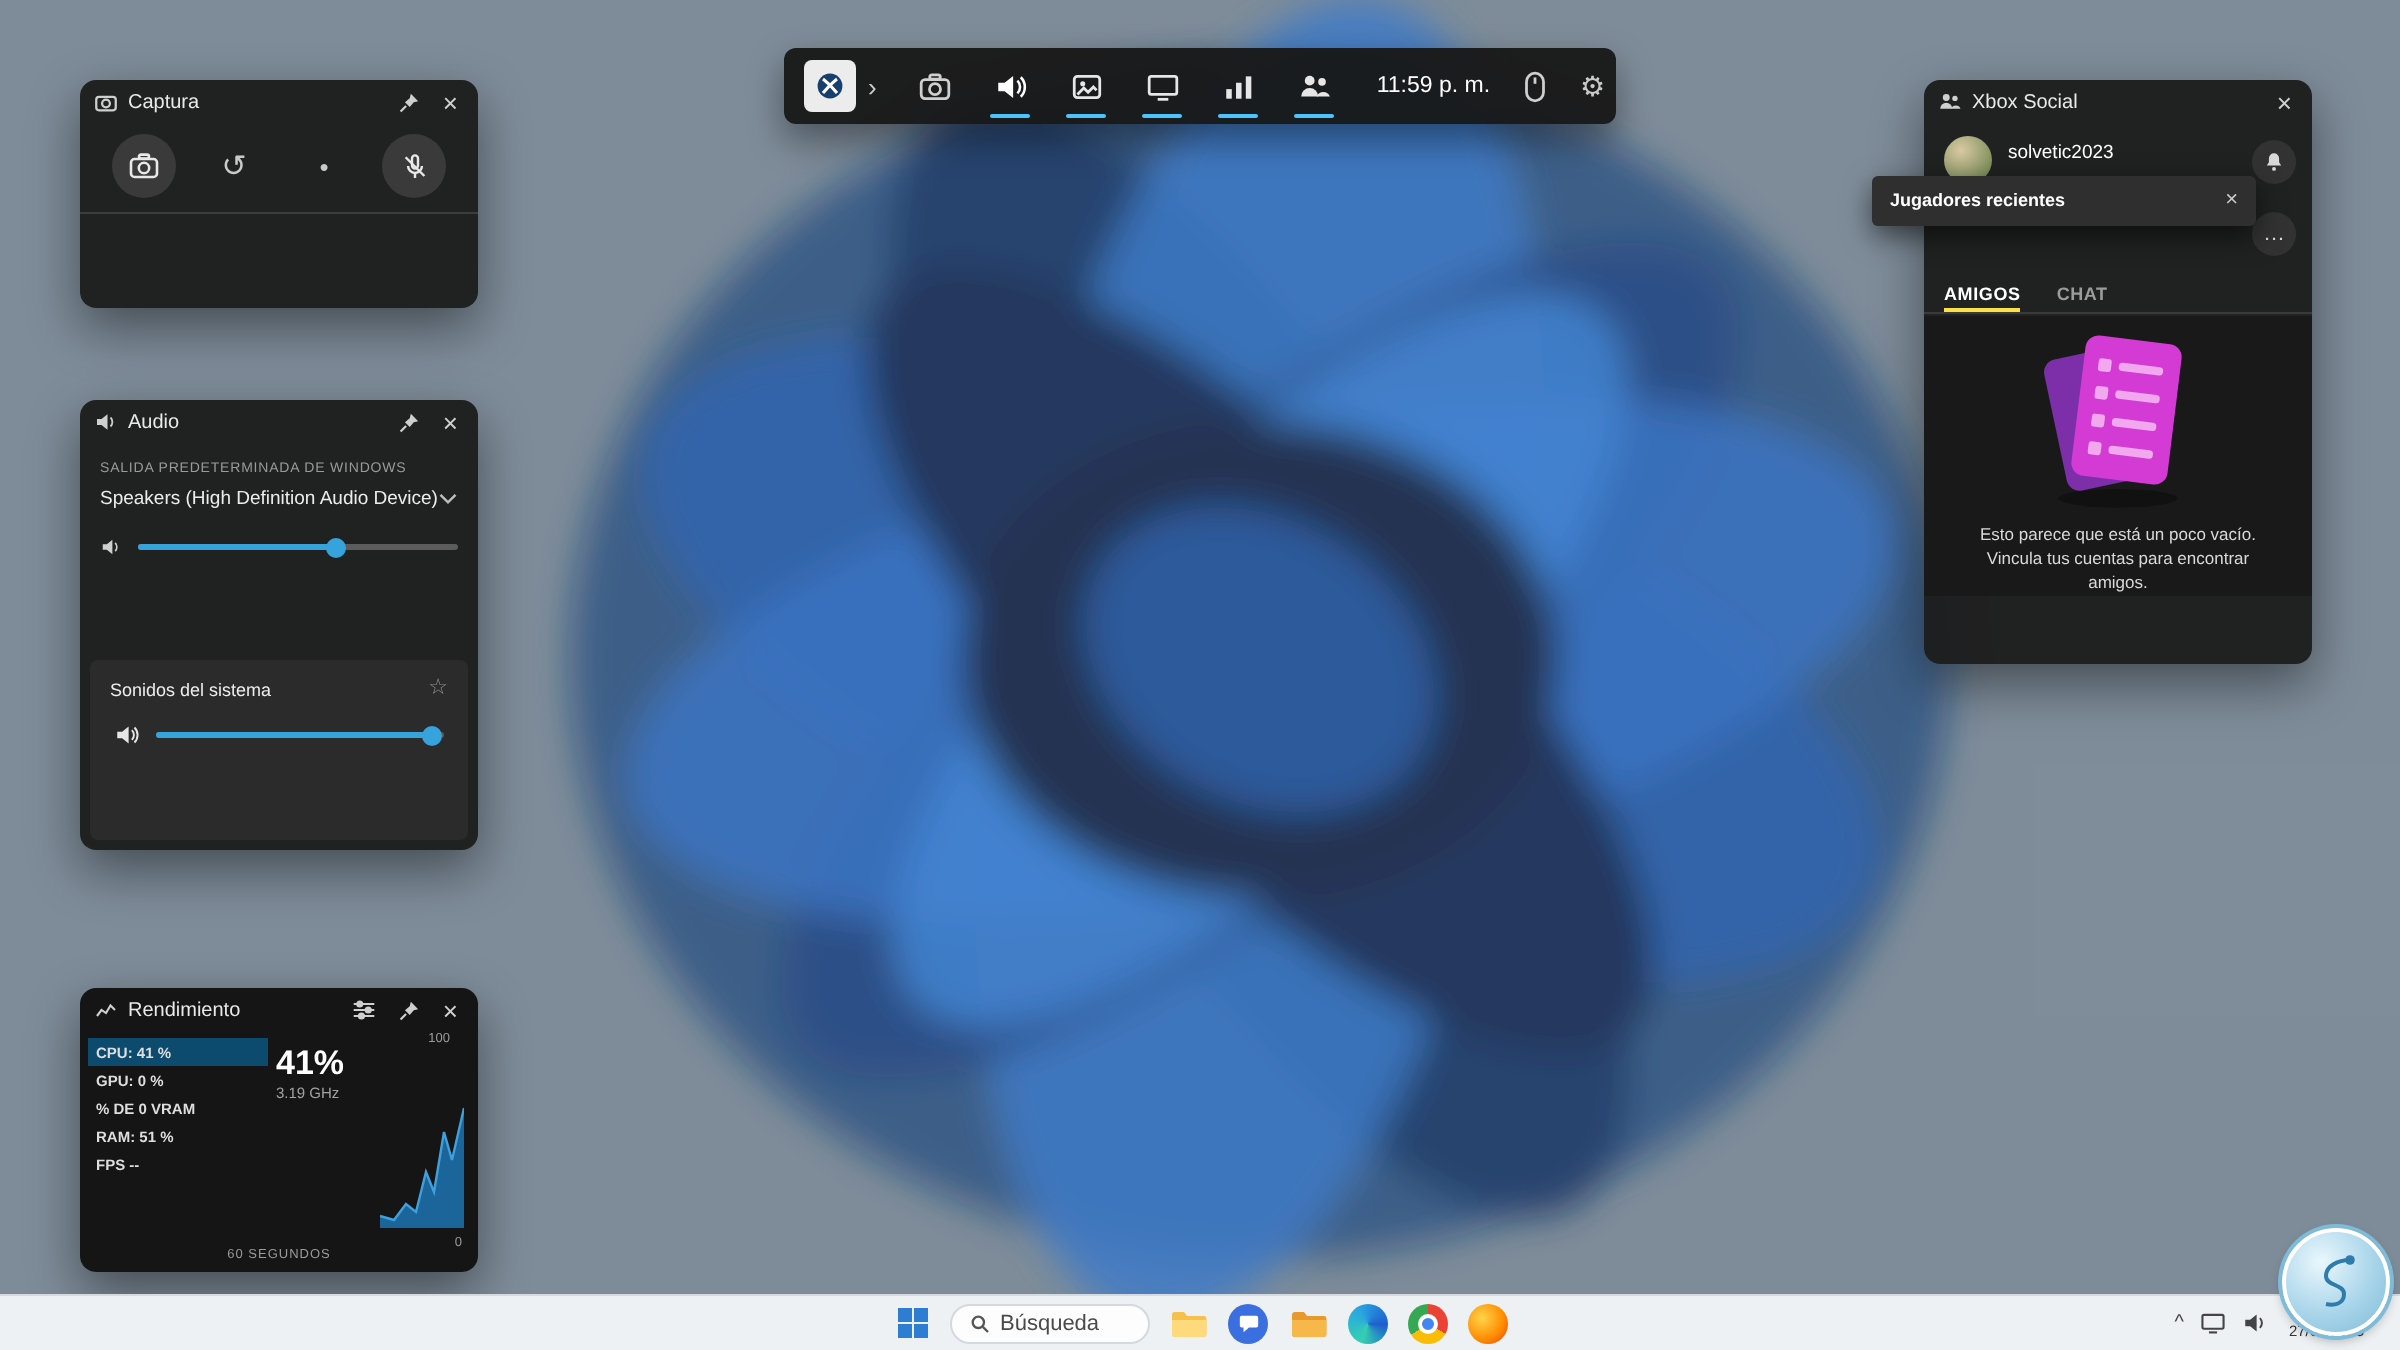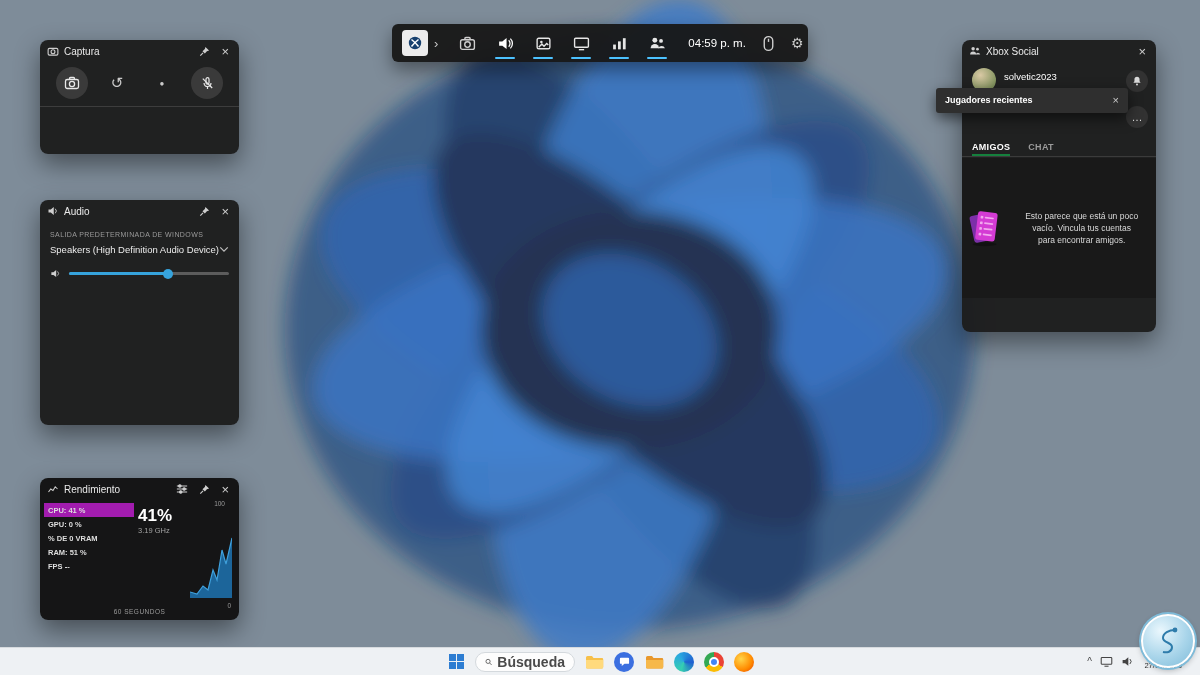--- a/index.html
+++ b/index.html
@@ -41,57 +41,57 @@
   .cap-btn{width:32px;height:32px;border-radius:50%;border:none;background:transparent;
            display:flex;align-items:center;justify-content:center;cursor:pointer;}
   .cap-btn.circled{background:#3a3a3a;}
   .cap-footer{display:flex;align-items:center;gap:7px;height:26px;padding-left:12px;
               background:#161616;border-radius:0 0 8px 8px;font-size:10px;color:#e2e2e2;cursor:pointer;}
 
   
   #audio{left:40px;top:200px;width:199px;height:225px;}
   .tabs{display:flex;gap:18px;padding:0 10px;border-bottom:1px solid #3b3b3b;height:20px;align-items:flex-end;}
   .tab{font-size:9px;font-weight:bold;color:#9b9b9b;padding-bottom:4px;cursor:pointer;letter-spacing:.3px;}
-  .tab.active{color:#fff;border-bottom:2px solid #15803d;padding-bottom:2px;}
+  .tab.active{color:#fff;border-bottom:2px solid #fde047;padding-bottom:2px;}
   .out-label{margin:9px 10px 0;font-size:7px;color:#9a9a9a;letter-spacing:.4px;}
   .device-row{margin:6px 10px 0;display:flex;justify-content:space-between;align-items:center;
               font-size:9.5px;color:#ececec;cursor:pointer;}
   .slider-row{display:flex;align-items:center;gap:8px;margin:13px 10px 0;}
   .track{flex:1;height:3px;background:#5c5c5c;border-radius:2px;position:relative;cursor:pointer;}
   .fill{height:100%;background:var(--accent,#36a3dc);border-radius:2px;position:relative;}
   .handle{position:absolute;right:-5px;top:-3.5px;width:10px;height:10px;border-radius:50%;
           background:var(--accent,#36a3dc);cursor:pointer;}
   .syspanel{position:absolute;left:5px;right:5px;top:130px;bottom:5px;background:#2b2b2b;border-radius:4px;padding:9px 2px 0;}
   .sys-head{display:flex;justify-content:space-between;align-items:center;padding:0 8px;}
   .sys-label{font-size:9px;color:#ededed;}
   .star{color:#8f8f8f;font-size:11px;line-height:1;cursor:pointer;}
 
   
-  #perf{left:40px;top:478px;width:199px;height:142px;background:rgba(18,18,18,.97);}
+  #perf{left:40px;top:494px;width:199px;height:142px;background:rgba(18,18,18,.97);}
   .stats{position:absolute;left:4px;top:25px;width:90px;}
   .stat{font-size:7.5px;font-weight:bold;color:#dedede;padding:2.5px 4px;white-space:nowrap;}
-  .stat.sel{background:#a21caf;}
+  .stat.sel{background:#0c4a6e;}
   .bigval{position:absolute;left:98px;top:28px;font-size:17px;font-weight:bold;color:#fff;}
   .freq{position:absolute;left:98px;top:48px;font-size:7.5px;color:#a2a2a2;}
   .axis-top{position:absolute;right:14px;top:22px;font-size:6.5px;color:#9a9a9a;}
   .axis-bot{position:absolute;right:8px;top:124px;font-size:6.5px;color:#9a9a9a;}
   .perf-chart{position:absolute;right:7px;top:56px;}
   .timewin{position:absolute;left:0;right:0;bottom:5px;text-align:center;font-size:6.5px;
            letter-spacing:.5px;color:#9a9a9a;}
 
   
   #social{left:962px;top:40px;width:194px;height:292px;}
   .avatar{position:absolute;left:10px;top:28px;width:24px;height:24px;border-radius:50%;
           background:radial-gradient(circle at 35% 30%,#d9c9a4,#83935f 70%,#5c6f44);}
   .uname{position:absolute;left:42px;top:31px;font-size:9.5px;color:#fff;}
   .round-btn{position:absolute;width:22px;height:22px;border-radius:50%;background:#323232;border:none;
              color:#d9d9d9;display:flex;align-items:center;justify-content:center;cursor:pointer;font-size:11px;}
   .soc-tabs{position:absolute;top:96px;left:0;right:0;}
   .soc-content{position:absolute;top:118px;bottom:34px;left:0;right:0;background:#191919;
-               display:flex;flex-direction:row;align-items:center;}
+               display:flex;flex-direction:column;align-items:center;}
   .empty-text{font-size:8.5px;color:#d9d9d9;text-align:center;padding:0 16px;line-height:1.4;margin-top:2px;}
   .soc-footer{position:absolute;bottom:0;left:0;right:0;height:34px;background:#212121;
               border-top:1px solid #383838;border-radius:0 0 8px 8px;display:flex;align-items:center;
               padding:0 9px;box-sizing:border-box;gap:7px;}
   .steam-label{font-size:9px;color:#e2e2e2;}
   .link-btn{margin-left:auto;width:74px;height:20px;background:#3e3e3e;border:none;color:#fff;
             font-size:8px;font-weight:bold;letter-spacing:.6px;border-radius:2px;cursor:pointer;
             font-family:inherit;}
 
   
@@ -104,21 +104,21 @@
 
   
   .taskbar{position:absolute;left:0;right:0;bottom:0;height:27px;background:var(--taskbar_bg,#eef1f4);
            border-top:1px solid #d7dbdf;z-index:40;}
   .tb-center{position:absolute;left:50%;top:0;height:100%;transform:translateX(-50%);
              display:flex;align-items:center;gap:8px;}
   .task-ic{width:22px;height:22px;border:none;background:none;display:flex;align-items:center;
            justify-content:center;cursor:pointer;padding:0;}
   .search-pill{display:flex;align-items:center;gap:5px;width:100px;height:20px;background:#fdfdfd;
                border:1px solid #d4d9dd;border-radius:10px;padding:0 9px;box-sizing:border-box;cursor:pointer;}
-  .search-pill span{font-size:14px;color:#4a4a4a;font-weight:bold;}
+  .search-pill span{font-size:11px;color:#4a4a4a;}
   .circle-ic{width:20px;height:20px;border-radius:50%;}
   .edge-ic{background:conic-gradient(from 200deg,#35d0b0,#2aa7e0 35%,#1e5fd0 70%,#35d0b0);}
   .chrome-ic{background:conic-gradient(#ea4335 0 33%,#fbbc04 0 66%,#34a853 0 100%);position:relative;}
   .chrome-ic::after{content:"";position:absolute;left:5px;top:5px;width:10px;height:10px;border-radius:50%;
                     background:#4285f4;border:2px solid #fff;box-sizing:border-box;}
   .firefox-ic{background:radial-gradient(circle at 35% 35%,#ffd54a,#ff8a00 60%,#e53d00);}
   .teams-ic{background:#3b6fe0;display:flex;align-items:center;justify-content:center;}
   .tray{position:absolute;right:66px;top:0;height:100%;display:flex;align-items:center;gap:8px;}
   .chev-up{font-size:10px;color:#444;}
   .clock{position:absolute;right:18px;top:3px;text-align:right;font-size:7.5px;color:#333;line-height:1.35;z-index:41;}
@@ -217,21 +217,21 @@
           <svg width="17" height="17" viewBox="0 0 16 16" fill="#e6e6e6">
             <circle cx="5.5" cy="5" r="2.3"></circle>
               <circle cx="11.3" cy="5.6" r="1.8"></circle>
             <path d="M1.5 12.5a4 4 0 0 1 8 0z"></path>
               <path d="M8.8 12.5a3.3 3.3 0 0 1 6.2 0z"></path>
             </svg>
         </span>
           <span class="ul"></span>
       </button>
     </div>
-    <span class="tb-time">04:59 p. m.</span>
+    <span class="tb-time">11:59 p. m.</span>
     <button class="tb-btn" style="width:28px">
       <span>
         <svg width="13" height="17" viewBox="0 0 12 16" fill="none" stroke="#cfcfcf" stroke-width="1.3">
           <rect x="2" y="1.5" width="8" height="13" rx="4"></rect>
             <path d="M6 3.5v3"></path>
           </svg>
       </span>
     </button>
     <button class="tb-btn" style="width:28px">
       <span class="glyph" style="font-size:14px">⚙</span>
@@ -319,20 +319,39 @@
     <div class="slider-row">
       <span>
         <svg width="11" height="11" viewBox="0 0 16 16">
             <path d="M2 6h3l4-3.2v10.4L5 10H2z" fill="#cfcfcf"></path>
         <path d="M11 5a4.2 4.2 0 0 1 0 6" stroke="#cfcfcf" stroke-width="1.2" fill="none"></path>
           </svg>
       </span>
       <div class="track">
         <div class="fill" style="width: 62%;">
           <span class="handle"></span>
+        </div>
+      </div>
+    </div>
+    <div class="syspanel">
+      <div class="sys-head">
+        <span class="sys-label">Sonidos del sistema</span>
+        <span class="star">☆</span>
+      </div>
+      <div class="slider-row" style="margin-top:11px;">
+        <span>
+          <svg width="13" height="13" viewBox="0 0 16 16">
+              <path d="M2 6h3l4-3.2v10.4L5 10H2z" fill="#e6e6e6"></path>
+          <path d="M11 5a4.2 4.2 0 0 1 0 6M12.6 3.4a6.5 6.5 0 0 1 0 9.2" stroke="#e6e6e6" stroke-width="1.2" fill="none"></path>
+            </svg>
+        </span>
+        <div class="track">
+          <div class="fill" style="width: 96%;">
+            <span class="handle"></span>
+          </div>
         </div>
       </div>
     </div>
   </div>
 
   <div class="widget" id="perf">
     <div class="titlebar">
       <span>
         <svg width="12" height="12" viewBox="0 0 16 16" fill="none" stroke="#cfcfcf" stroke-width="1.4">
           <path d="M2 12l3-4 3 2 3-5 3 3"></path>

